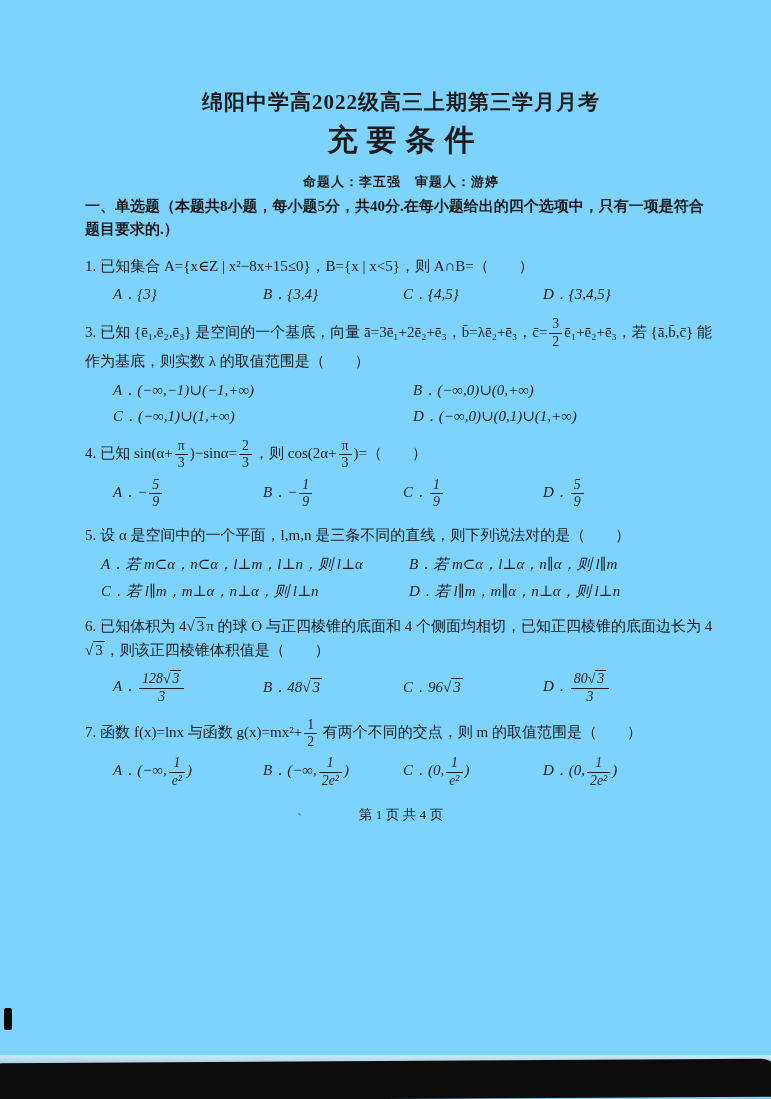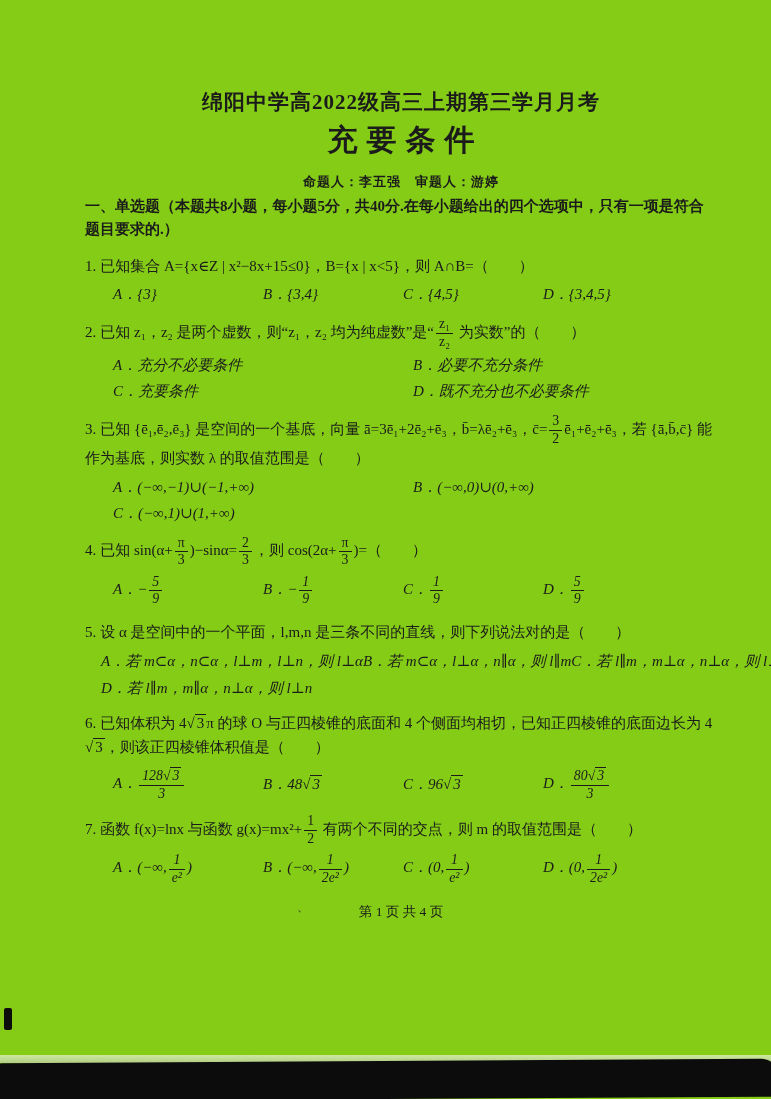--- a/index.html
+++ b/index.html
@@ -2,35 +2,35 @@
 <html><head>
 <meta charset="utf-8">
 <style>
   html,body{margin:0;padding:0;}
   body{
     width:771px;height:1099px;position:relative;overflow:hidden;
     background:#e9e7e4;
     font-family:"Liberation Serif","DejaVu Serif",serif;
     color:#1b1b1b;
   }
-  .page{position:absolute;inset:0;background:#84cc16;}
+  .page{position:absolute;inset:0;background:#7dd3fc;}
   .content{position:absolute;left:85px;top:88px;width:632px;font-size:15px;}
 
   .title{text-align:center;font-weight:bold;font-size:21px;letter-spacing:1px;margin-bottom:4px;}
   .subtitle{text-align:center;font-weight:bold;font-size:30px;letter-spacing:9px;padding-left:9px;margin-bottom:12px;}
   .authors{text-align:center;font-weight:bold;font-size:13px;letter-spacing:1px;margin-bottom:4px;}
   .intro{font-weight:600;font-size:15px;line-height:1.55;margin-bottom:12px;}
 
   .q{margin-bottom:13px;}
   .stem{line-height:1.65;}
   .qnum{margin-right:4px;}
   .opts{display:grid;margin:7px 0 0 28px;row-gap:7px;align-items:center;}
   .cols4{grid-template-columns:150px 140px 140px 1fr;}
   .cols2{grid-template-columns:300px 1fr;}
-  .cols1{grid-template-columns:1fr 1fr 1fr;row-gap:8px;margin-left:16px;}
+  .cols1{grid-template-columns:1fr 1fr;row-gap:8px;margin-left:16px;}
   .opt{white-space:nowrap;font-style:italic;}
 
   
   .frac{display:inline-block;vertical-align:middle;text-align:center;line-height:1.05;font-size:0.92em;margin:0 2px;}
   .fnum{display:block;border-bottom:1px solid #1b1b1b;padding:0 3px 1px;}
   .fden{display:block;padding:1px 3px 0;}
   .sqrt{display:inline-block;white-space:nowrap;}
   .rsign{display:inline-block;}
   .rbody{display:inline-block;border-top:1px solid #1b1b1b;padding:0 2px;line-height:1.15;}
 
@@ -59,36 +59,28 @@
     <section class="q">
       <div class="stem"><span class="qnum">1.</span><span>已知集合 A={x∈Z | x²−8x+15≤0}，B={x | x&lt;5}，则 A∩B=（　　）</span></div>
       <div class="opts cols4">
         <span class="opt">A．{3}</span>
         <span class="opt">B．{3,4}</span>
         <span class="opt">C．{4,5}</span>
         <span class="opt">D．{3,4,5}</span>
       </div>
     </section>
 
-    <section class="q">
-      <div class="stem"><span class="qnum">2.</span><span>已知 z₁，z₂ 是两个虚数，则“z₁，z₂ 均为纯虚数”是“<span class="frac"><span class="fnum">z₁</span><span class="fden">z₂</span></span> 为实数”的（　　）</span></div>
-      <div class="opts cols2">
-        <span class="opt">A．充分不必要条件</span>
-        <span class="opt">B．必要不充分条件</span>
-        <span class="opt">C．充要条件</span>
-        <span class="opt">D．既不充分也不必要条件</span>
-      </div>
-    </section>
 
     <section class="q">
       <div class="stem"><span class="qnum">3.</span><span>已知 {ē₁,ē₂,ē₃} 是空间的一个基底，向量 ā=3ē₁+2ē₂+ē₃，b̄=λē₂+ē₃，c̄=<span class="frac"><span class="fnum">3</span><span class="fden">2</span></span>ē₁+ē₂+ē₃，若 {ā,b̄,c̄} 能作为基底，则实数 λ 的取值范围是（　　）</span></div>
       <div class="opts cols2">
         <span class="opt">A．(−∞,−1)∪(−1,+∞)</span>
         <span class="opt">B．(−∞,0)∪(0,+∞)</span>
         <span class="opt">C．(−∞,1)∪(1,+∞)</span>
+        <span class="opt">D．(−∞,0)∪(0,1)∪(1,+∞)</span>
       </div>
     </section>
 
     <section class="q">
       <div class="stem"><span class="qnum">4.</span><span>已知 sin(α+<span class="frac"><span class="fnum">π</span><span class="fden">3</span></span>)−sinα=<span class="frac"><span class="fnum">2</span><span class="fden">3</span></span>，则 cos(2α+<span class="frac"><span class="fnum">π</span><span class="fden">3</span></span>)=（　　）</span></div>
       <div class="opts cols4">
         <span class="opt">A．−<span class="frac"><span class="fnum">5</span><span class="fden">9</span></span></span>
         <span class="opt">B．−<span class="frac"><span class="fnum">1</span><span class="fden">9</span></span></span>
         <span class="opt">C．<span class="frac"><span class="fnum">1</span><span class="fden">9</span></span></span>
         <span class="opt">D．<span class="frac"><span class="fnum">5</span><span class="fden">9</span></span></span>

